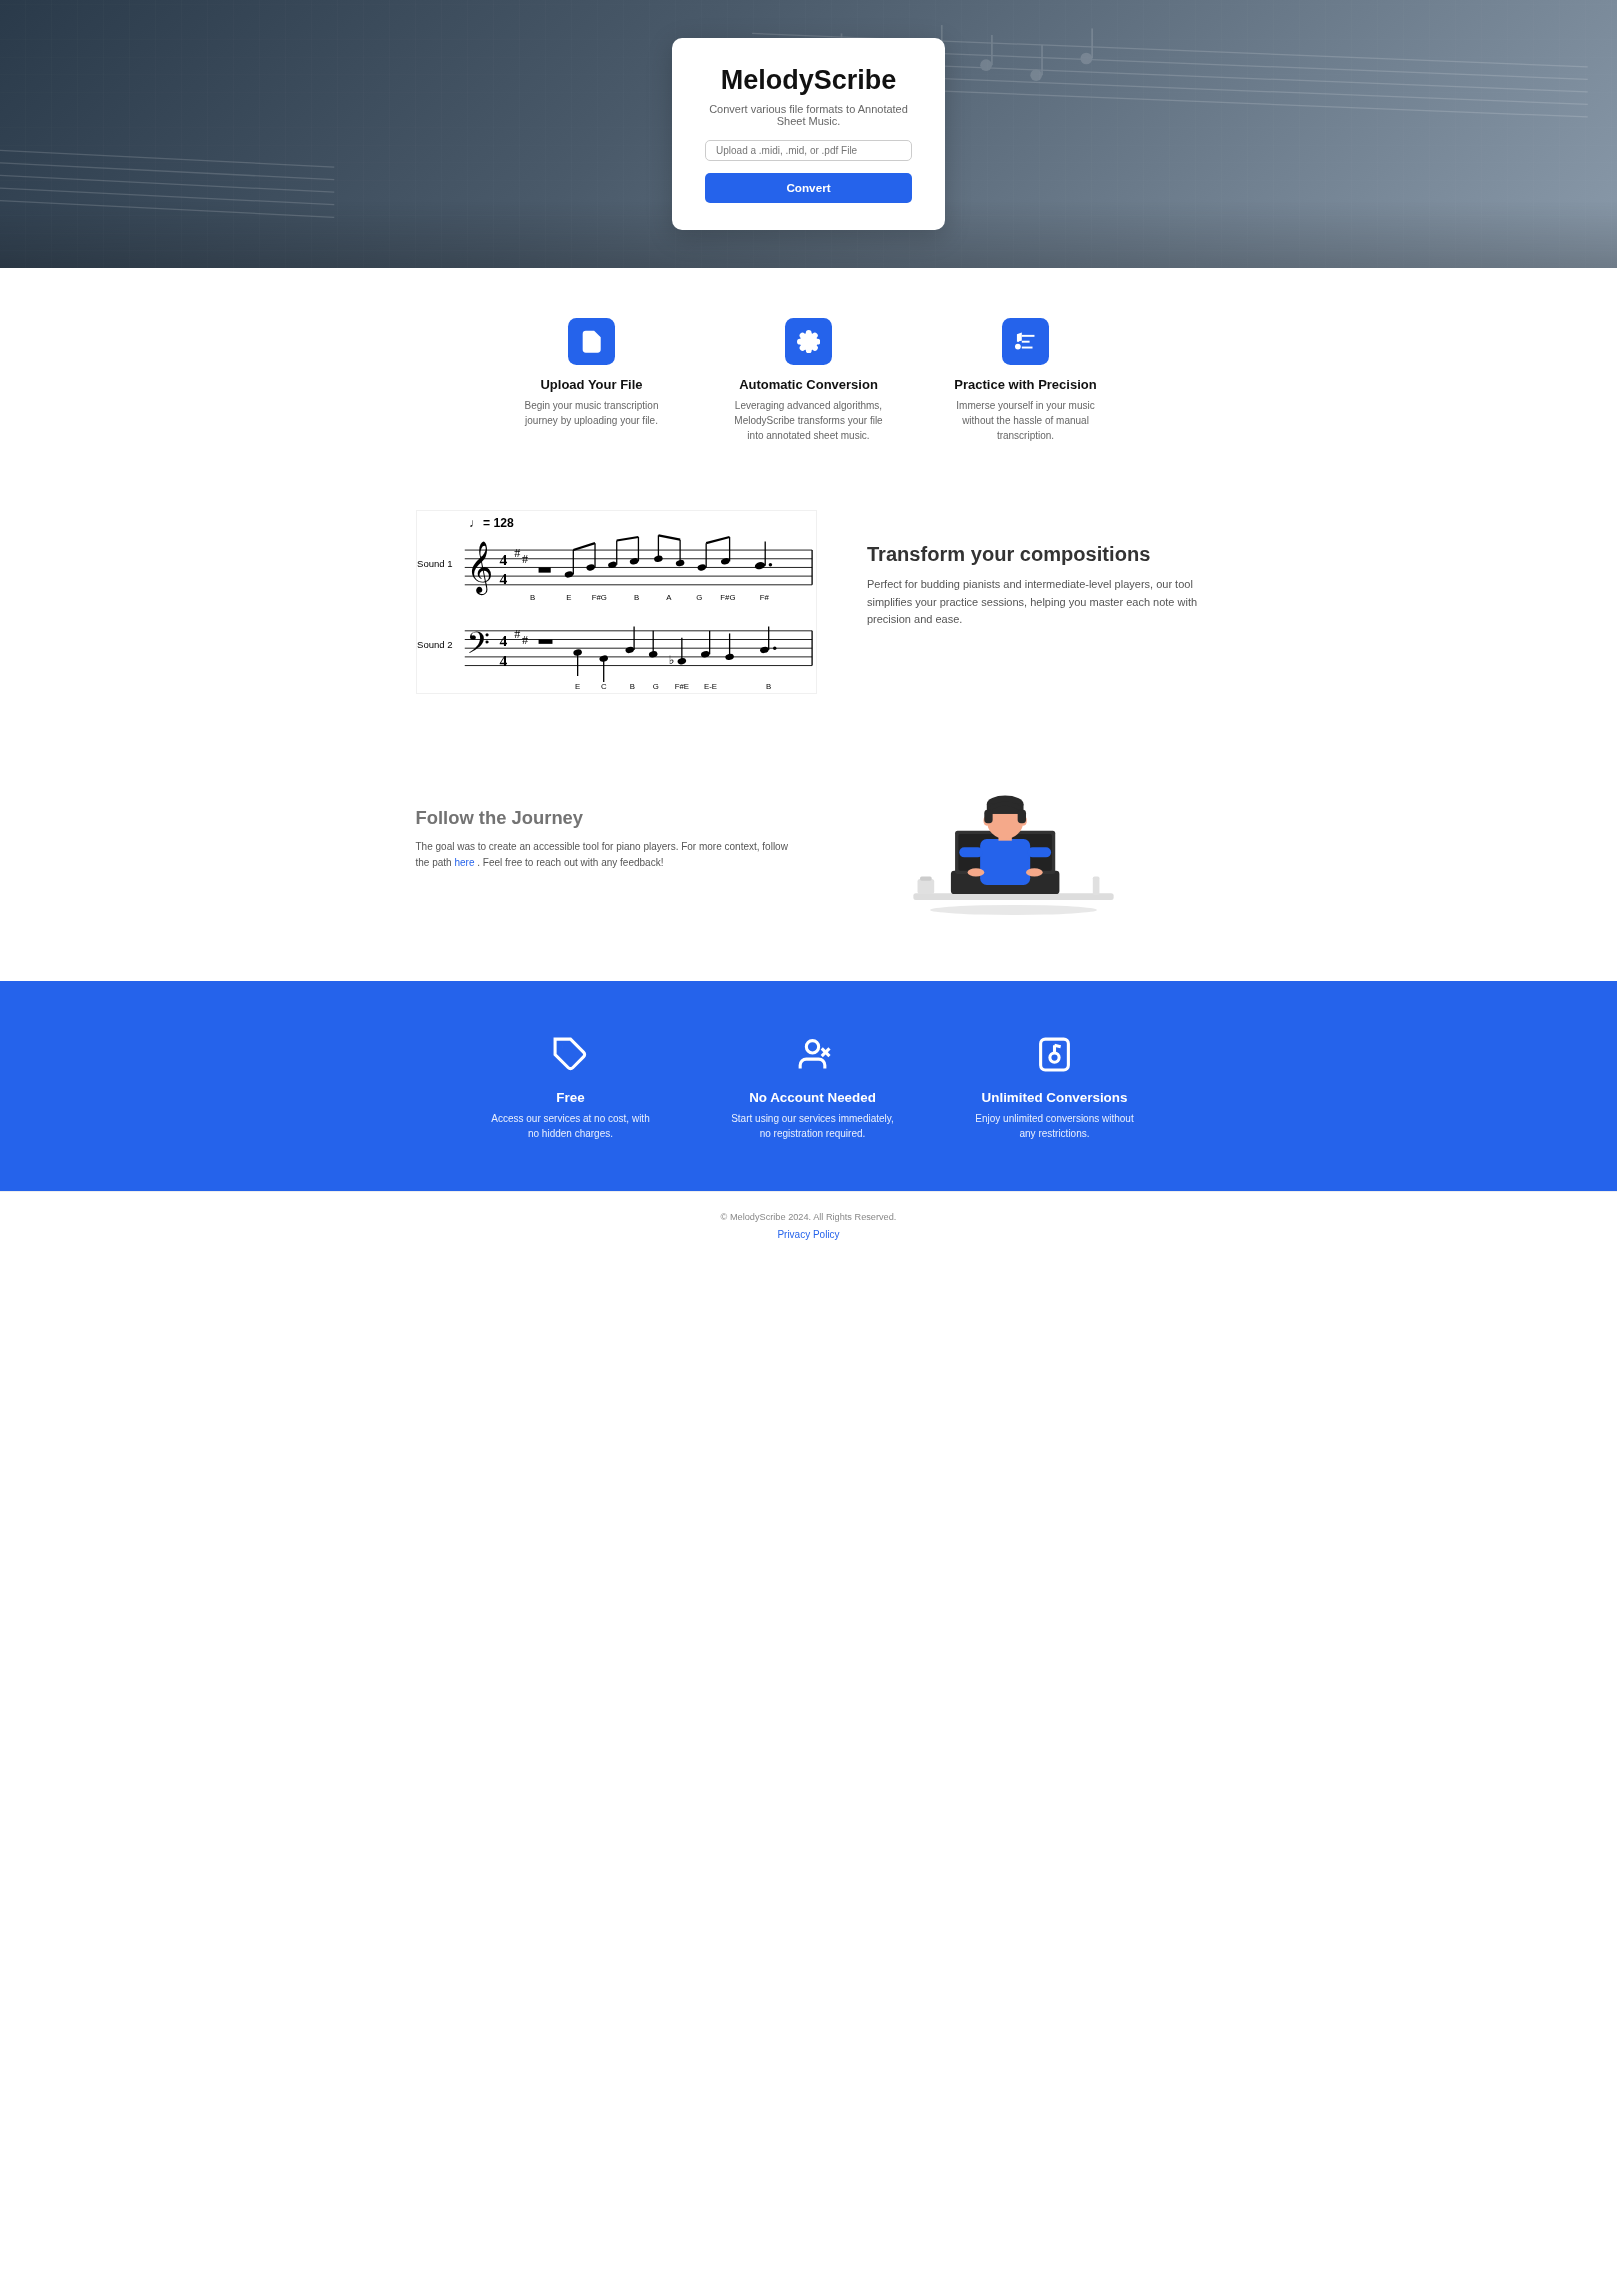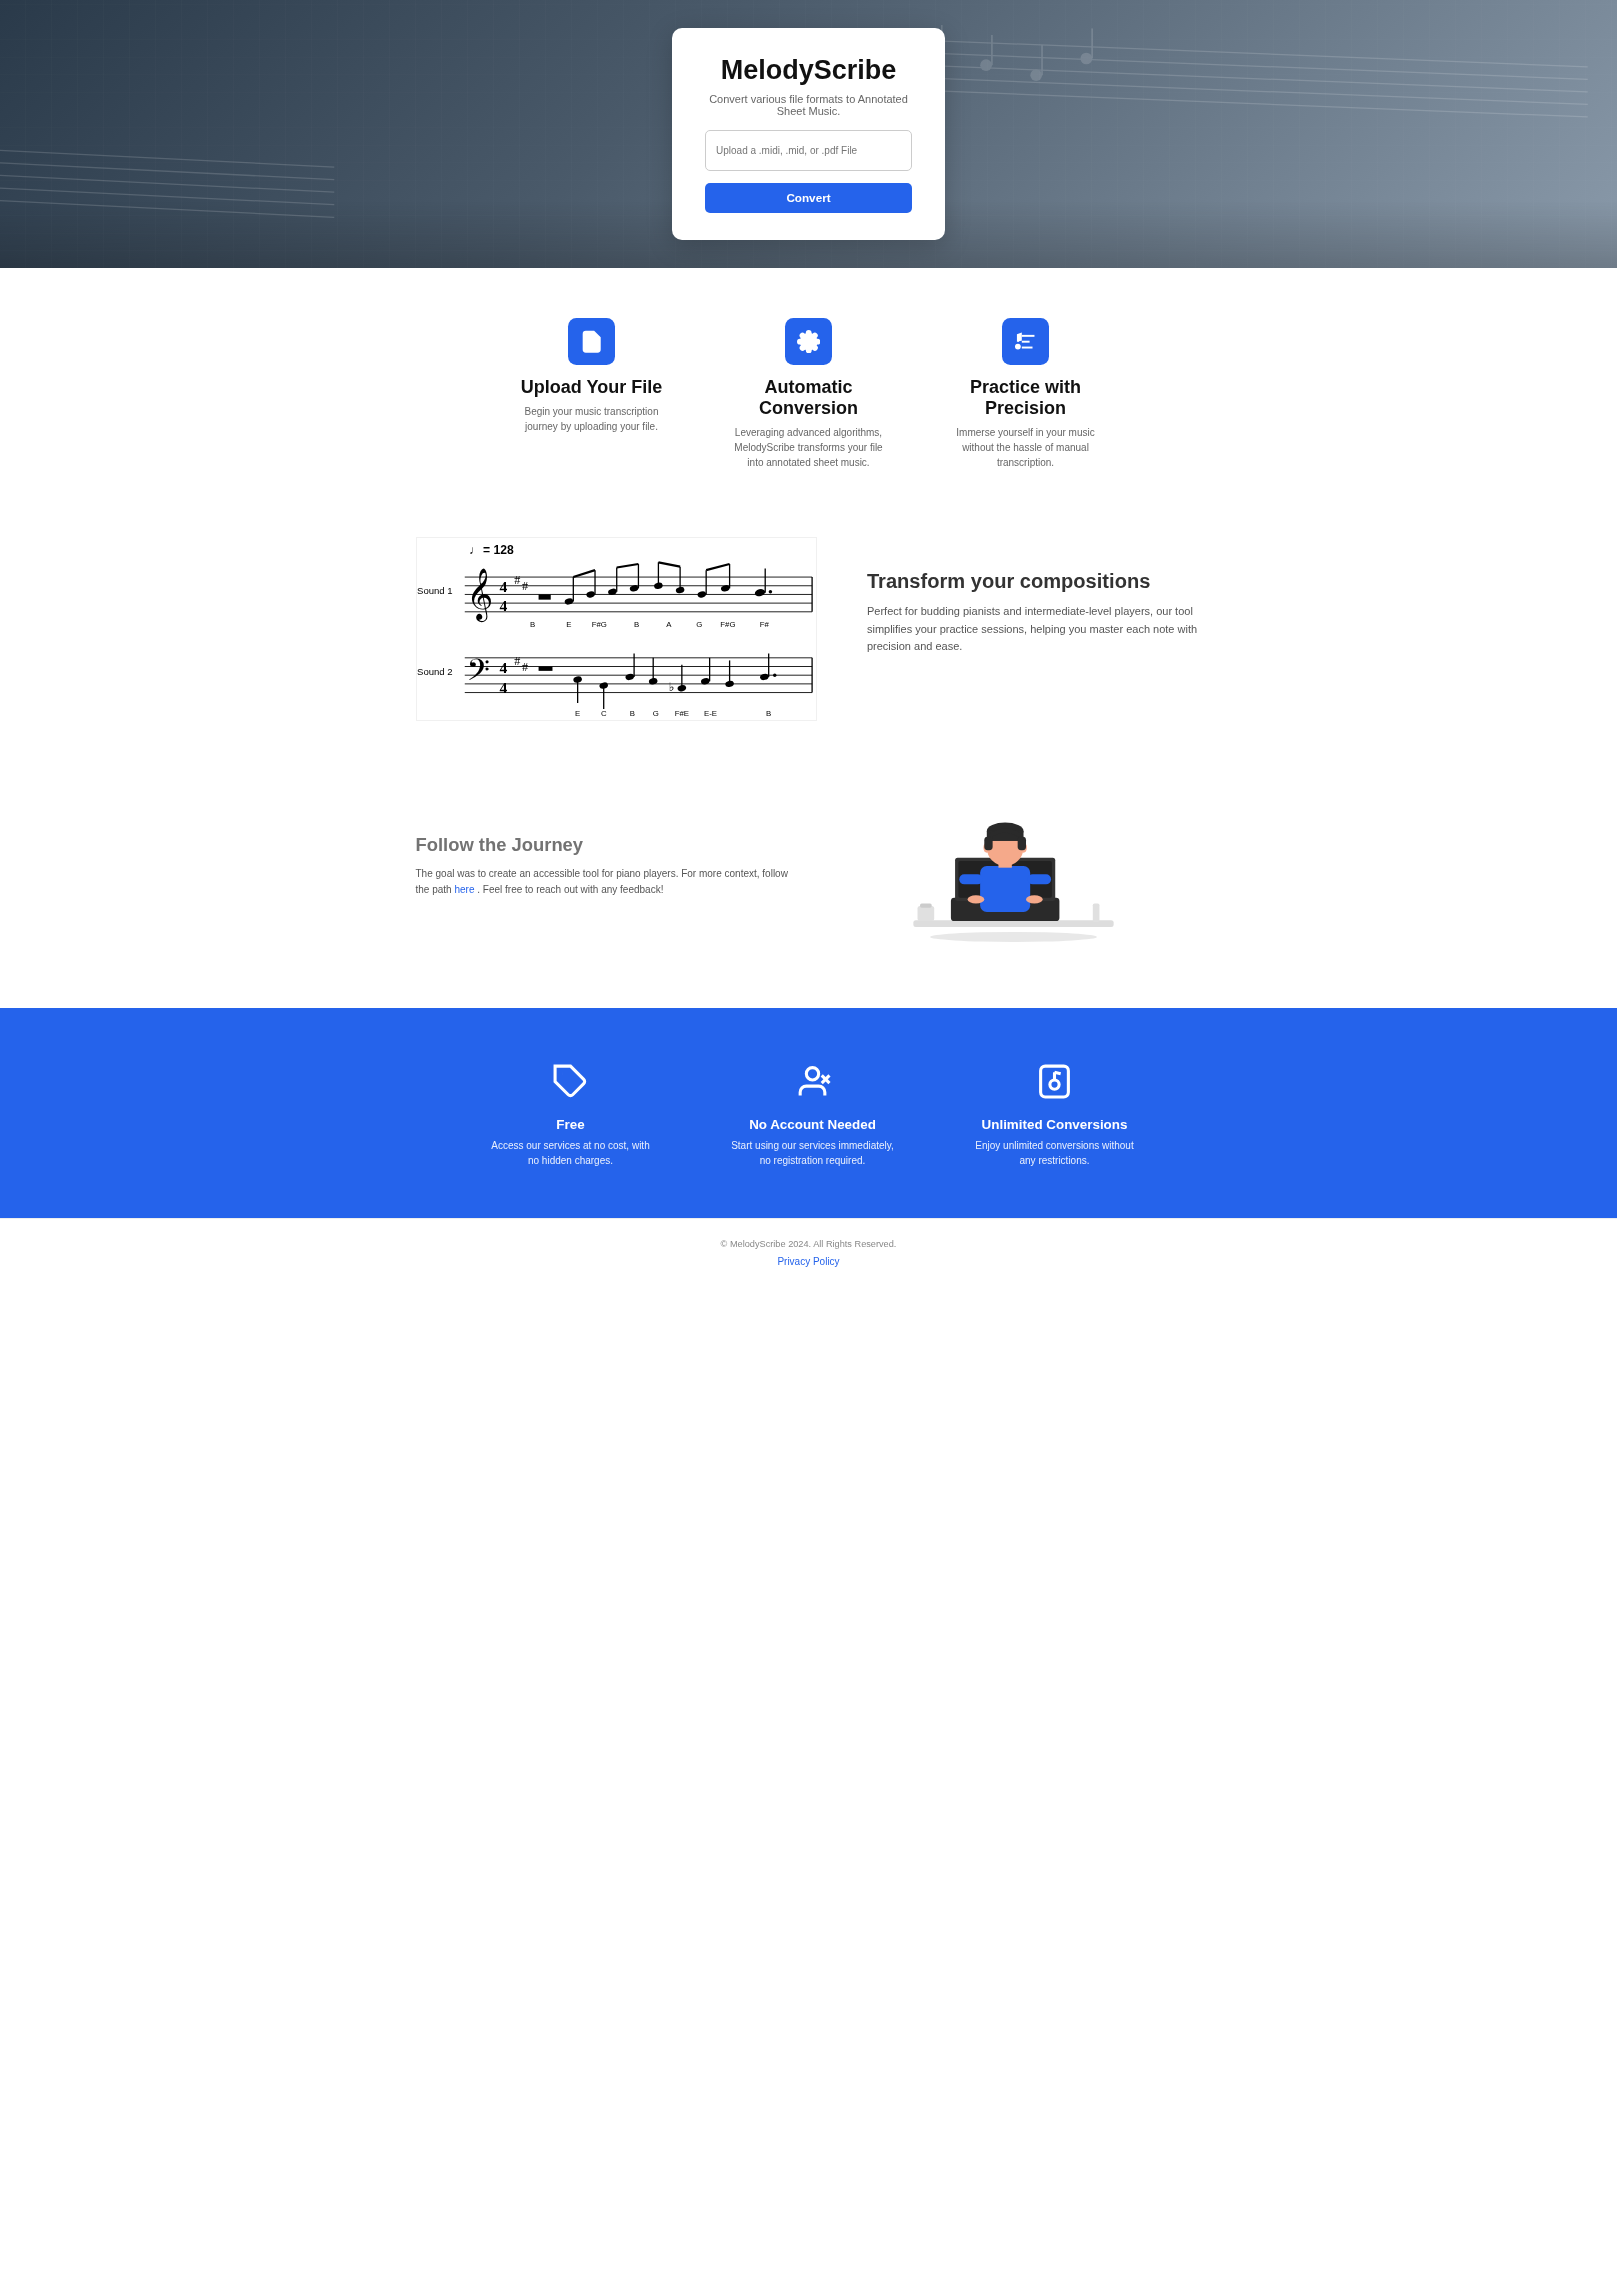--- a/index.html
+++ b/index.html
@@ -51,21 +51,21 @@
       margin-bottom: 6.7px;
     }
     .hero-subtitle {
       font-size: 11px;
       color: #666;
       margin-bottom: 13.4px;
     }
     .upload-input {
       display: block;
       width: 100%;
-      padding: 14px 10px;
+      padding: 4px 10px;
       border: 0.8px solid #ccc;
       border-radius: 5px;
       font-size: 10px;
       color: #999;
       margin-bottom: 11.7px;
       text-align: left;
       background: #fff;
     }
     .convert-btn {
       background: #2563eb;
@@ -99,21 +99,21 @@
       background: #2563eb;
       border-radius: 8.4px;
       display: flex;
       align-items: center;
       justify-content: center;
       margin: 0 auto 11.7px;
       color: #fff;
       font-size: 20px;
     }
     .feature-title {
-      font-size: 18px;
+      font-size: 13px;
       font-weight: 700;
       margin-bottom: 6.7px;
       color: #111;
     }
     .feature-desc {
       font-size: 10px;
       color: #666;
       line-height: 1.5;
     }
 

